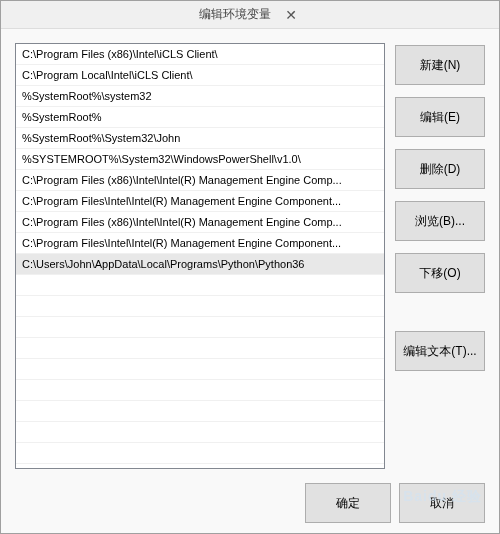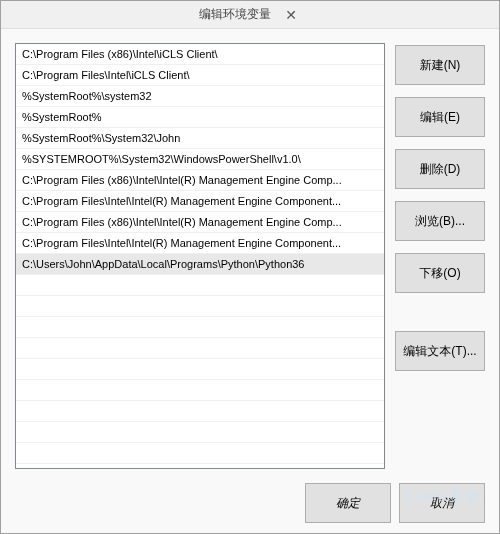--- a/index.html
+++ b/index.html
@@ -98,21 +98,20 @@
     white-space: nowrap;
   }
   .gap-small { margin-top: 12px; }
   .gap-large { margin-top: 38px; }
   .bottom-bar {
     display: flex;
     justify-content: flex-end;
     gap: 8px;
     margin-top: 14px;
     align-items: center;
-    font-style: italic;
   }
   .bottom-bar .btn {
     width: 86px;
   }
   .watermark {
     position: absolute;
     bottom: 28px;
     right: 18px;
     color: #cfe3f5;
     font-size: 14px;
@@ -131,21 +130,21 @@
     <div class="close-btn">
       <span>✕</span>
     </div>
   </div>
 
   <div class="content">
     <div class="main-area">
 
       <div class="listbox" id="listbox">
           <div class="list-item">C:\Program Files (x86)\Intel\iCLS Client\</div>
-          <div class="list-item">C:\Program Files\Intel\iCLS Client\</div>
+          <div class="list-item">C:\Program Local\Intel\iCLS Client\</div>
           <div class="list-item">%SystemRoot%\system32</div>
           <div class="list-item">%SystemRoot%</div>
           <div class="list-item">%SystemRoot%\System32\John</div>
           <div class="list-item">%SYSTEMROOT%\System32\WindowsPowerShell\v1.0\</div>
           <div class="list-item">C:\Program Files (x86)\Intel\Intel(R) Management Engine Comp...</div>
           <div class="list-item">C:\Program Files\Intel\Intel(R) Management Engine Component...</div>
           <div class="list-item">C:\Program Files (x86)\Intel\Intel(R) Management Engine Comp...</div>
           <div class="list-item">C:\Program Files\Intel\Intel(R) Management Engine Component...</div>
           <div class="list-item selected">C:\Users\John\AppData\Local\Programs\Python\Python36</div>
           <div class="list-item empty"></div>

